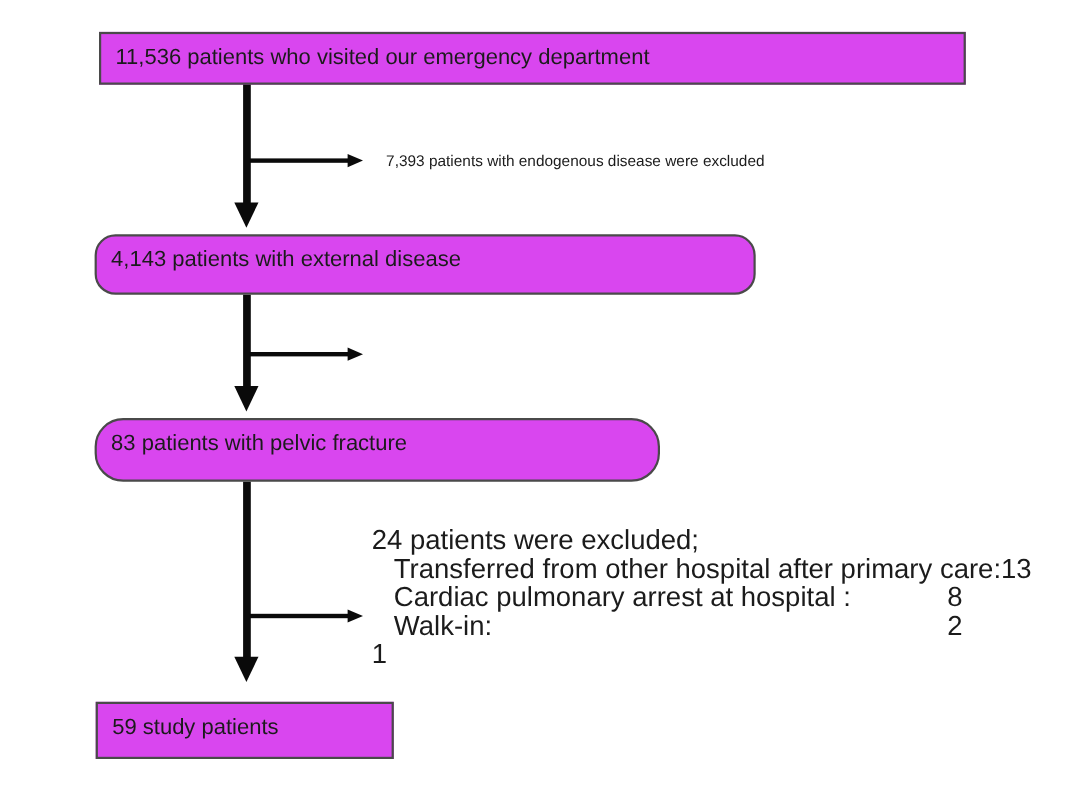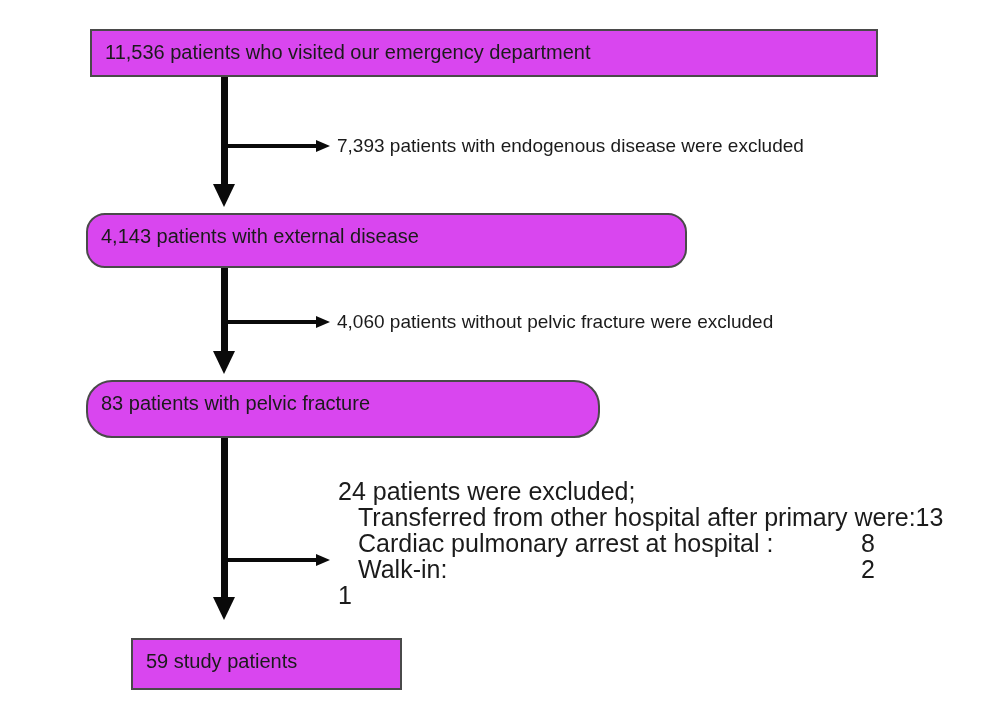--- a/index.html
+++ b/index.html
@@ -23,21 +23,21 @@
     box-sizing: border-box;
     font-size: 20px;
     line-height: 27px;
     padding: 8px 8px 0 13px;
     white-space: nowrap;
     overflow: hidden;
   }
   #box-1 { left: 90px;  top: 29px;  width: 788px; height: 48px; }
   #box-2 { left: 86px;  top: 213px; width: 601px; height: 55px; border-radius: 19px; }
   #box-3 { left: 86px;  top: 380px; width: 514px; height: 58px; border-radius: 26px; }
-  #box-4 { left: 87px;  top: 638px; width: 271px; height: 52px; margin-left: 44px; }
+  #box-4 { left: 87px;  top: 638px; width: 271px; height: 52px; }
 
   .vline {
     position: absolute;
     width: 7px;
     background: #0a0a0a;
   }
   .vhead {
     position: absolute;
     width: 0; height: 0;
     border-left: 11px solid transparent;
@@ -52,22 +52,22 @@
   .rhead {
     position: absolute;
     width: 0; height: 0;
     border-top: 6px solid transparent;
     border-bottom: 6px solid transparent;
     border-left: 14px solid #0a0a0a;
   }
 
   .excl-note {
     position: absolute;
-    left: 337px;
-    font-size: 19px;
+    left: 351px;
+    font-size: 14px;
     line-height: 22px;
     white-space: nowrap;
   }
   #excl-note-1 { top: 135px; }
   #excl-note-2 { top: 311px; }
 
   #excl-block {
     position: absolute;
     left: 338px;
     top: 478px;
@@ -101,36 +101,35 @@
 
   <div id="box-2" class="flow-box">
     <span>4,143 patients with external disease</span>
   </div>
 
   <div class="vline" style="left:221px; top:268px; height:85px;"></div>
   <div class="vhead" style="left:213px; top:351px;"></div>
 
   <div class="hline" style="left:227px; top:320px; width:90px;"></div>
   <div class="rhead" style="left:316px; top:316px;"></div>
-  <div id="excl-note-2" class="excl-note">4,060 patients without pelvic fracture were excluded</div>
 
   <div id="box-3" class="flow-box">
     <span>83 patients with pelvic fracture</span>
   </div>
 
   <div class="vline" style="left:221px; top:438px; height:161px;"></div>
   <div class="vhead" style="left:213px; top:597px;"></div>
 
   <div class="hline" style="left:227px; top:558px; width:90px;"></div>
   <div class="rhead" style="left:316px; top:554px;"></div>
 
   <div id="excl-block">
     <div class="excl-header">24 patients were excluded;</div>
     <div class="excl-row">
-      <span class="excl-label">Transferred from other hospital after primary were:</span>
+      <span class="excl-label">Transferred from other hospital after primary care:</span>
       <span class="excl-value">13</span>
     </div>
     <div class="excl-row">
       <span class="excl-label">Cardiac pulmonary arrest at hospital :</span>
       <span class="excl-value">8</span>
     </div>
     <div class="excl-row">
       <span class="excl-label">Walk-in:</span>
       <span class="excl-value">2</span>
     </div>

